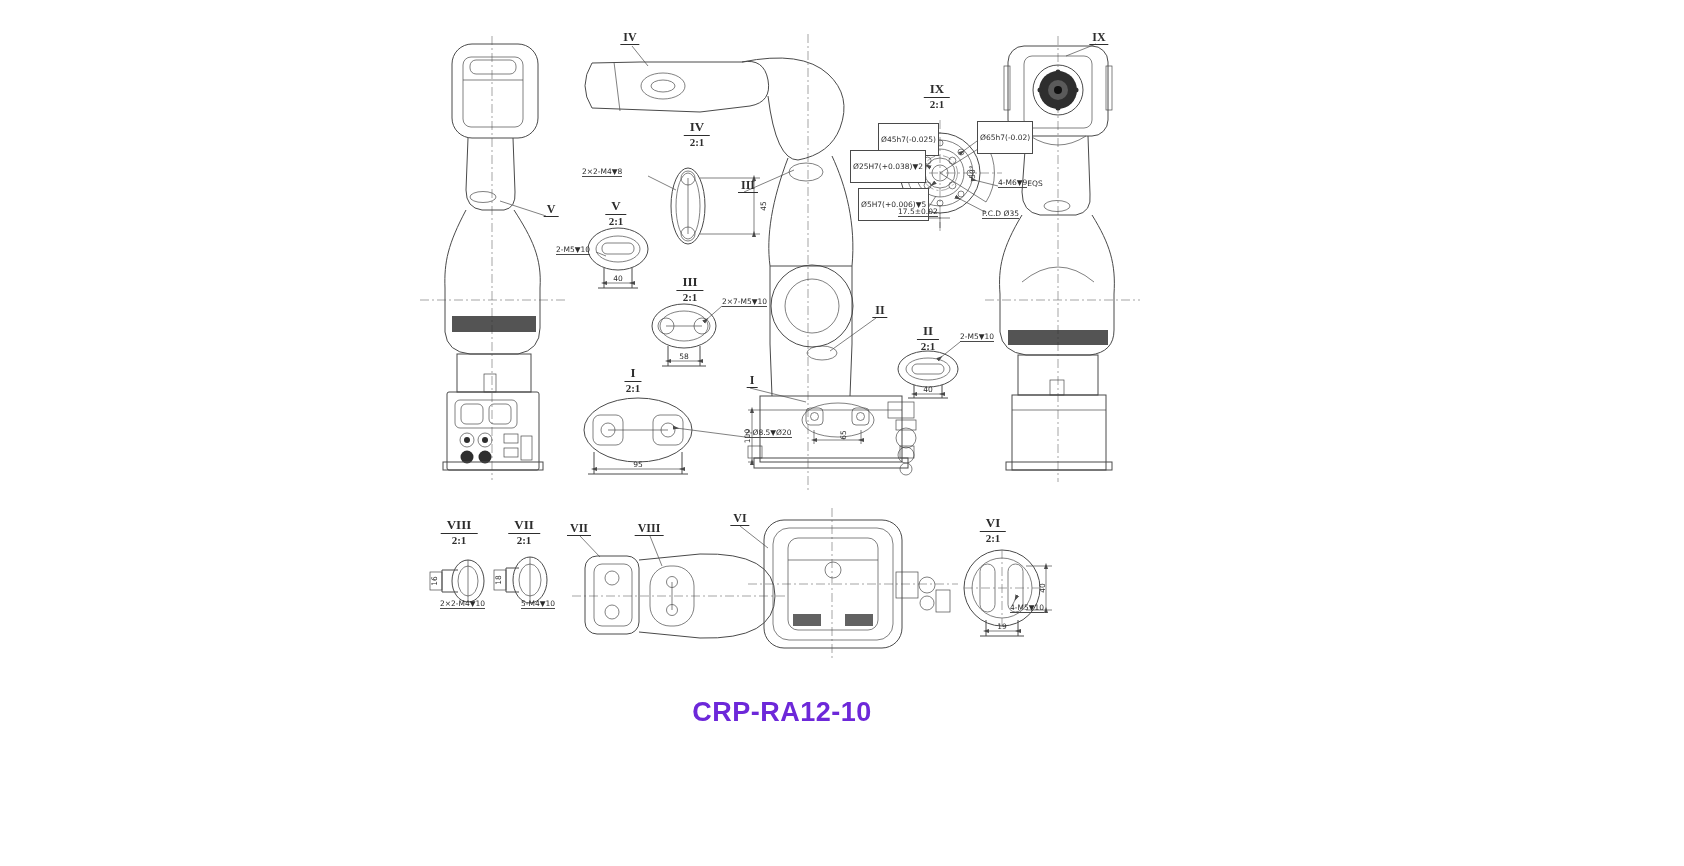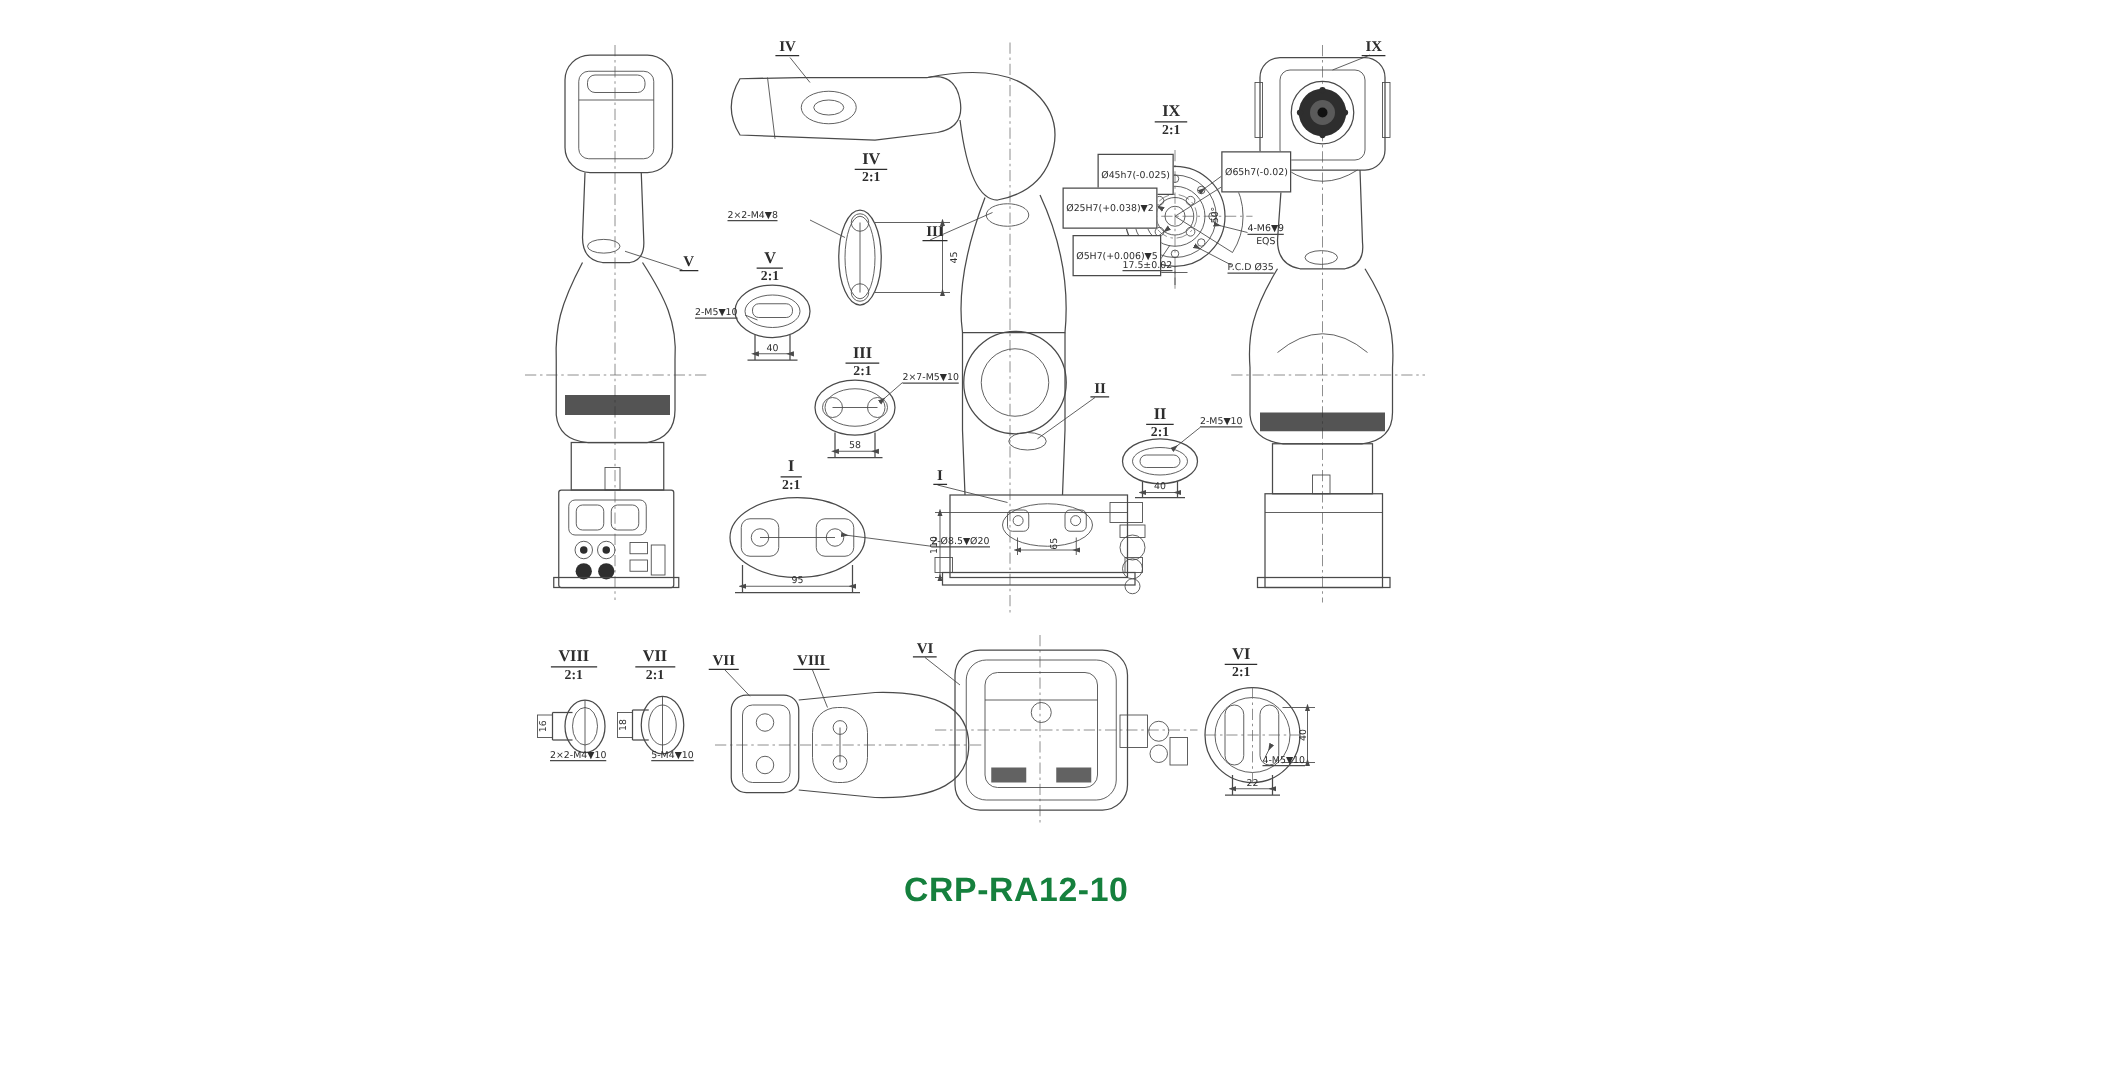--- a/index.html
+++ b/index.html
@@ -18,29 +18,29 @@
   .dlabel .num{font-size:13px;padding:0 6px 1px;border-bottom:1.6px solid #2d2d2d;}
   .dlabel .scl{font-size:11px;padding-top:1px;}
   
   .lead{position:absolute;font-family:"Liberation Serif",serif;font-weight:700;font-size:12px;
         color:#2d2d2d;border-bottom:1.6px solid #2d2d2d;padding:0 3px 0;line-height:1.1;
         transform:translateX(-50%);}
   
   .note{position:absolute;font-family:"DejaVu Sans",sans-serif;font-size:7.5px;color:#2d2d2d;
         border-bottom:.8px solid #4a4a4a;white-space:nowrap;line-height:1.2;}
   .boxed{border:.8px solid #4a4a4a;background:#fff;padding:11px 2px;}
-  .note2{position:absolute;display:flex;flex-direction:column;align-items:center;
+  .note2{position:absolute;display:flex;align-items:center;
          font-family:"DejaVu Sans",sans-serif;font-size:7.5px;color:#2d2d2d;line-height:1.25;}
   .note2 .l1{border-bottom:.8px solid #4a4a4a;}
   .dim{position:absolute;font-family:"DejaVu Sans",sans-serif;font-size:7.5px;color:#2d2d2d;
        white-space:nowrap;transform:translate(-50%,-50%);}
   .vdim{transform:translate(-50%,-50%) rotate(-90deg);}
   
-  .title{position:absolute;left:813px;top:697px;transform:translateX(-50%);
-         font-size:27px;font-weight:700;color:#15803d;letter-spacing:.5px;}
+  .title{position:absolute;left:782px;top:697px;transform:translateX(-50%);
+         font-size:27px;font-weight:700;color:#6d28d9;letter-spacing:.5px;}
   .subtitle{position:absolute;left:782px;top:733px;transform:translateX(-50%);
             font-size:20px;font-weight:400;color:#454545;}
 </style>
 </head>
 <body>
 
 <div id="canvas">
 
 <svg width="1684" height="866" viewBox="0 0 1684 866">
   <defs>
@@ -385,21 +385,21 @@
 </div>
 <div class="note" style="left:898px;top:207px">17.5±0.02</div>
 <div class="note" style="left:982px;top:209px">P.C.D Ø35</div>
 <div class="dim vdim" style="left:972px;top:172px">50°</div>
 
 <div class="dim vdim" style="left:763px;top:206px">45</div>
 <div class="dim" style="left:618px;top:278px">40</div>
 <div class="dim" style="left:684px;top:356px">58</div>
 <div class="dim" style="left:638px;top:464px">95</div>
 <div class="dim" style="left:928px;top:389px">40</div>
-<div class="dim" style="left:1002px;top:626px">22</div>
+<div class="dim" style="left:1002px;top:626px">19</div>
 <div class="dim vdim" style="left:1042px;top:588px">40</div>
 <div class="dim vdim" style="left:434px;top:581px">16</div>
 <div class="dim vdim" style="left:498px;top:580px">18</div>
 <div class="dim vdim" style="left:843px;top:435px">65</div>
 <div class="dim vdim" style="left:747px;top:436px">110</div>
 
 <div class="title">CRP-RA12-10</div>
 
 </div>
 

